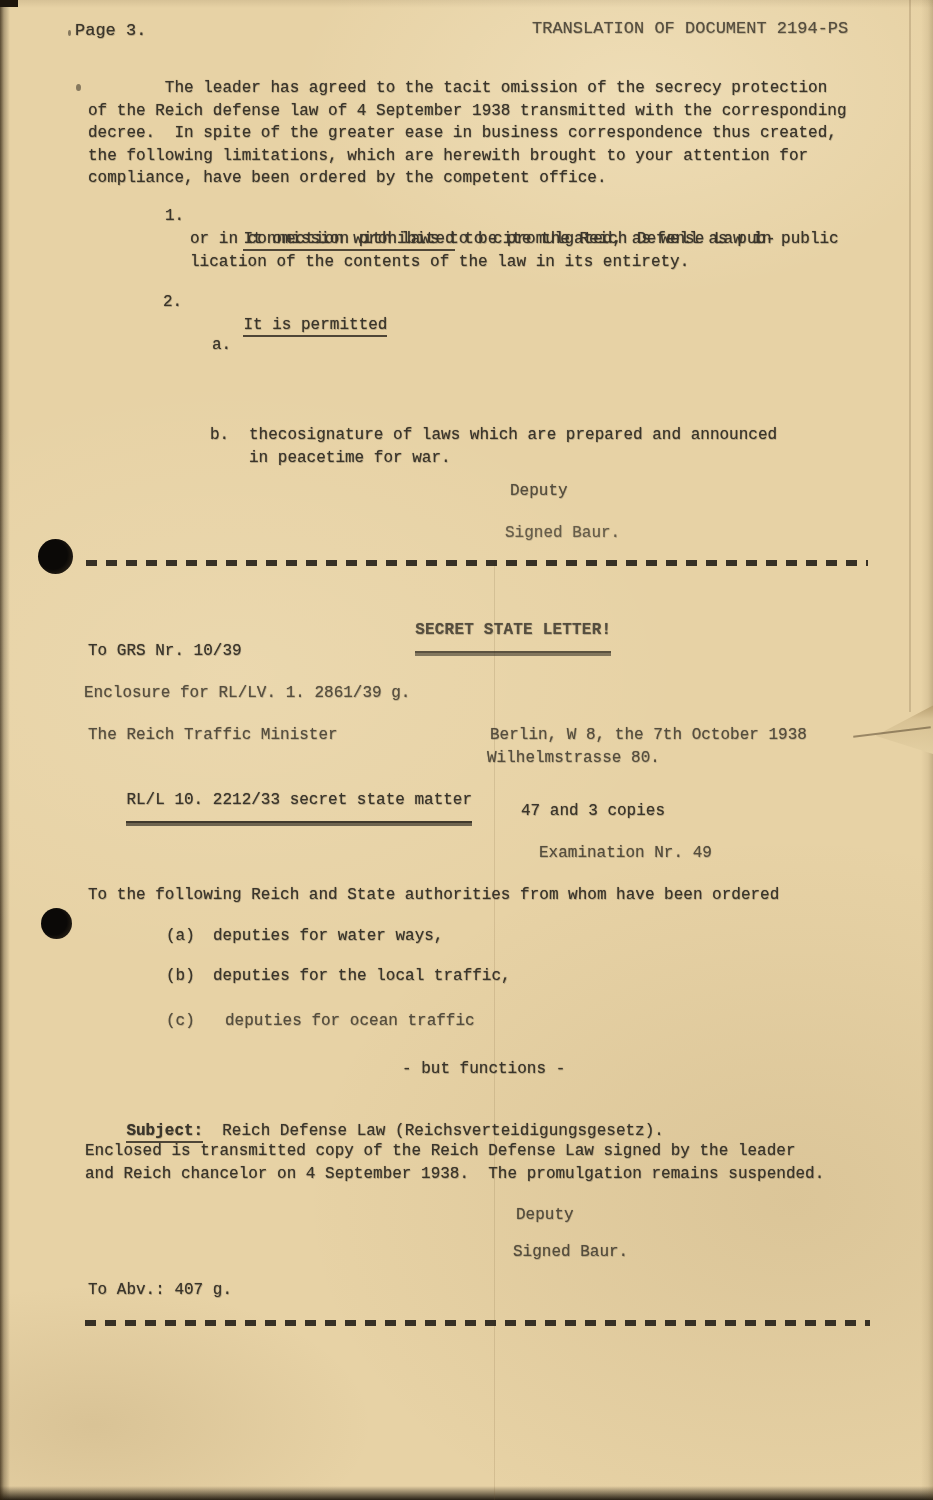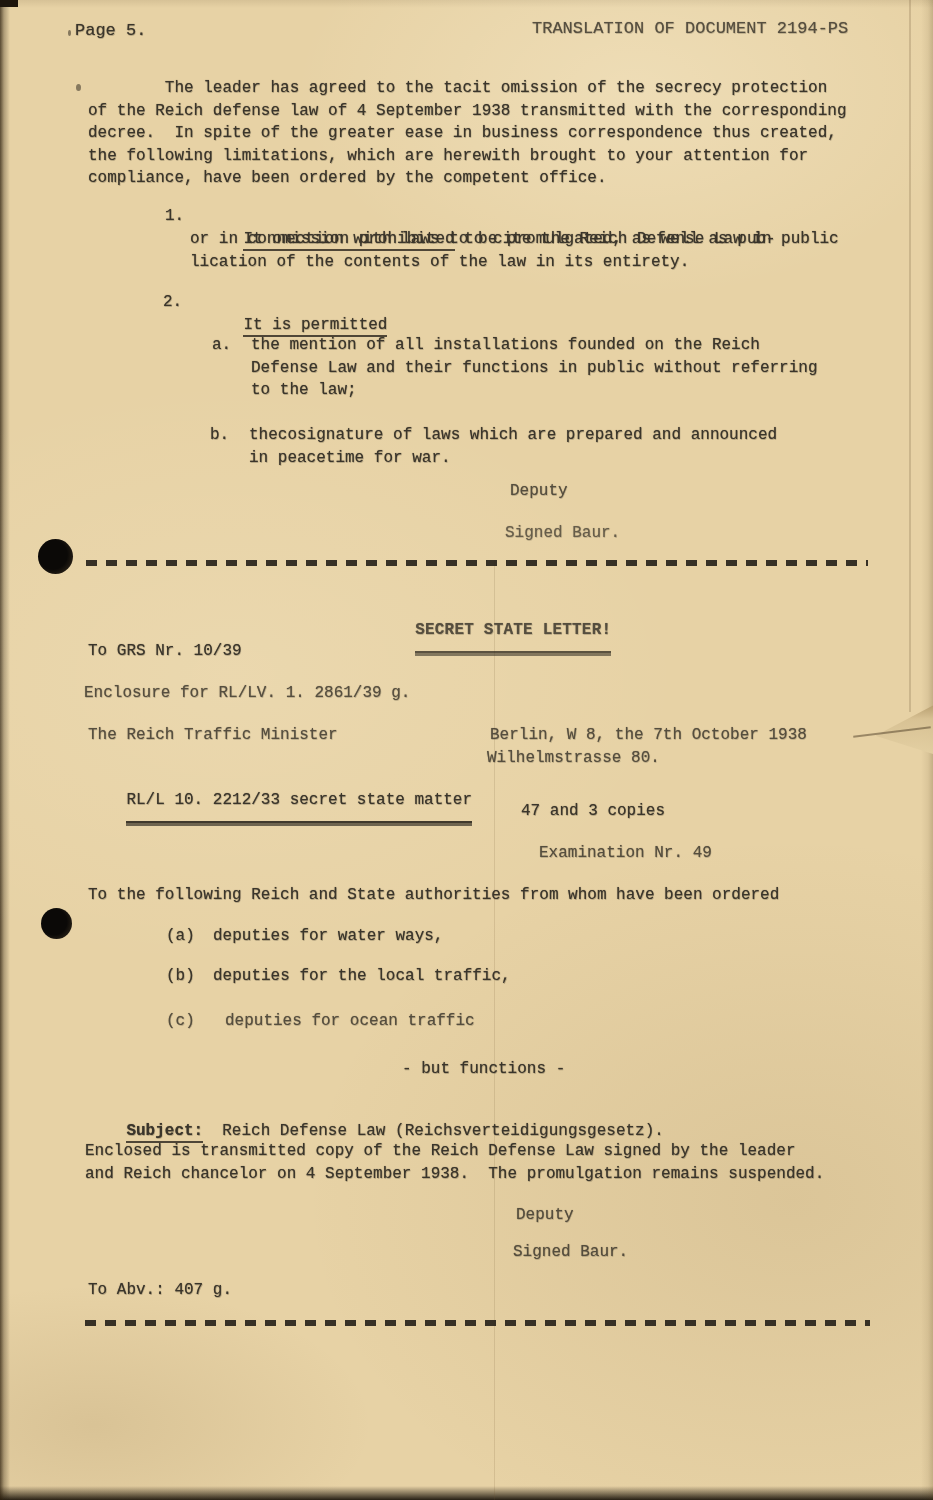--- a/index.html
+++ b/index.html
@@ -58,21 +58,21 @@
   <div class="corner-nick"></div>
   <div class="crease-right"></div>
   <div class="crease-mid"></div>
   <div class="tear"></div>
   <div class="tear-line"></div>
   <div class="hole" style="left:38px; top:539px; width:35px; height:35px;"></div>
   <div class="hole" style="left:41px; top:908px; width:31px; height:31px;"></div>
   <div class="speck" style="left:76px; top:84px; width:5px; height:7px;"></div>
   <div class="speck" style="left:68px; top:30px; width:3px; height:6px;"></div>
 
-  <div class="t hdr" style="left:75px; top:20px;">Page 5.</div>
+  <div class="t hdr" style="left:75px; top:20px;">Page 3.</div>
   <div class="t hdr faint" style="left:532px; top:18px;">TRANSLATION OF DOCUMENT 2194-PS</div>
 
   <div class="t" style="left:88px; top:77px; width:790px;">        The leader has agreed to the tacit omission of the secrecy protection
 of the Reich defense law of 4 September 1938 transmitted with the corresponding
 decree.  In spite of the greater ease in business correspondence thus created,
 the following limitations, which are herewith brought to your attention for
 compliance, have been ordered by the competent office.</div>
 
   <div class="t" style="left:165px; top:205px;">1.</div>
   <div class="t" style="left:205px; top:205px; width:640px;">
@@ -80,23 +80,20 @@
   </div>
   <div class="t" style="left:190px; top:228px; width:640px;">or in connection with laws to be promulgated, as well as pub-
 lication of the contents of the law in its entirety.</div>
 
   <div class="t" style="left:163px; top:291px;">2.</div>
   <div class="t" style="left:205px; top:291px;">
     <span class="u">It is permitted</span>
   </div>
 
   <div class="t" style="left:212px; top:334px;">a.</div>
-  <div class="t" style="left:251px; top:334px; width:600px;">the mention of all installations founded on the Reich
-Defense Law and their functions in public without referring
-to the law;</div>
 
   <div class="t" style="left:210px; top:424px;">b.</div>
   <div class="t" style="left:249px; top:424px; width:600px;">thecosignature of laws which are prepared and announced
 in peacetime for war.</div>
 
   <div class="t faint" style="left:510px; top:480px;">Deputy</div>
   <div class="t fainter" style="left:505px; top:522px;">Signed Baur.</div>
 
   <div class="dash" style="left:86px; top:560px; width:782px;"></div>
 

